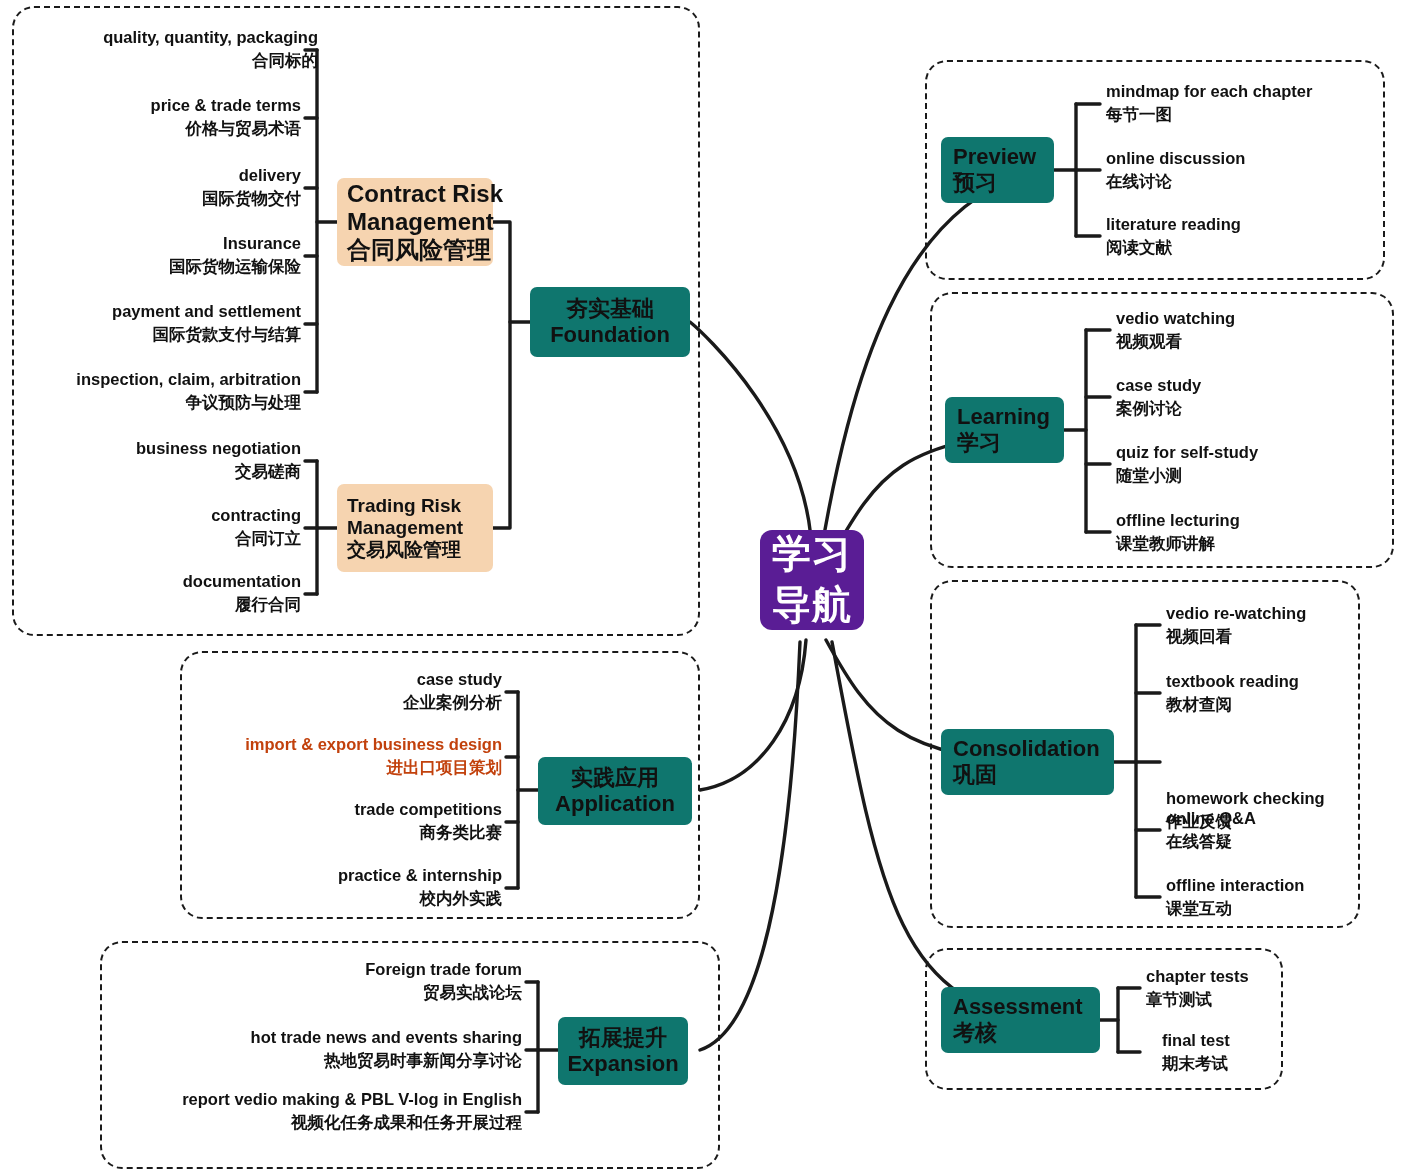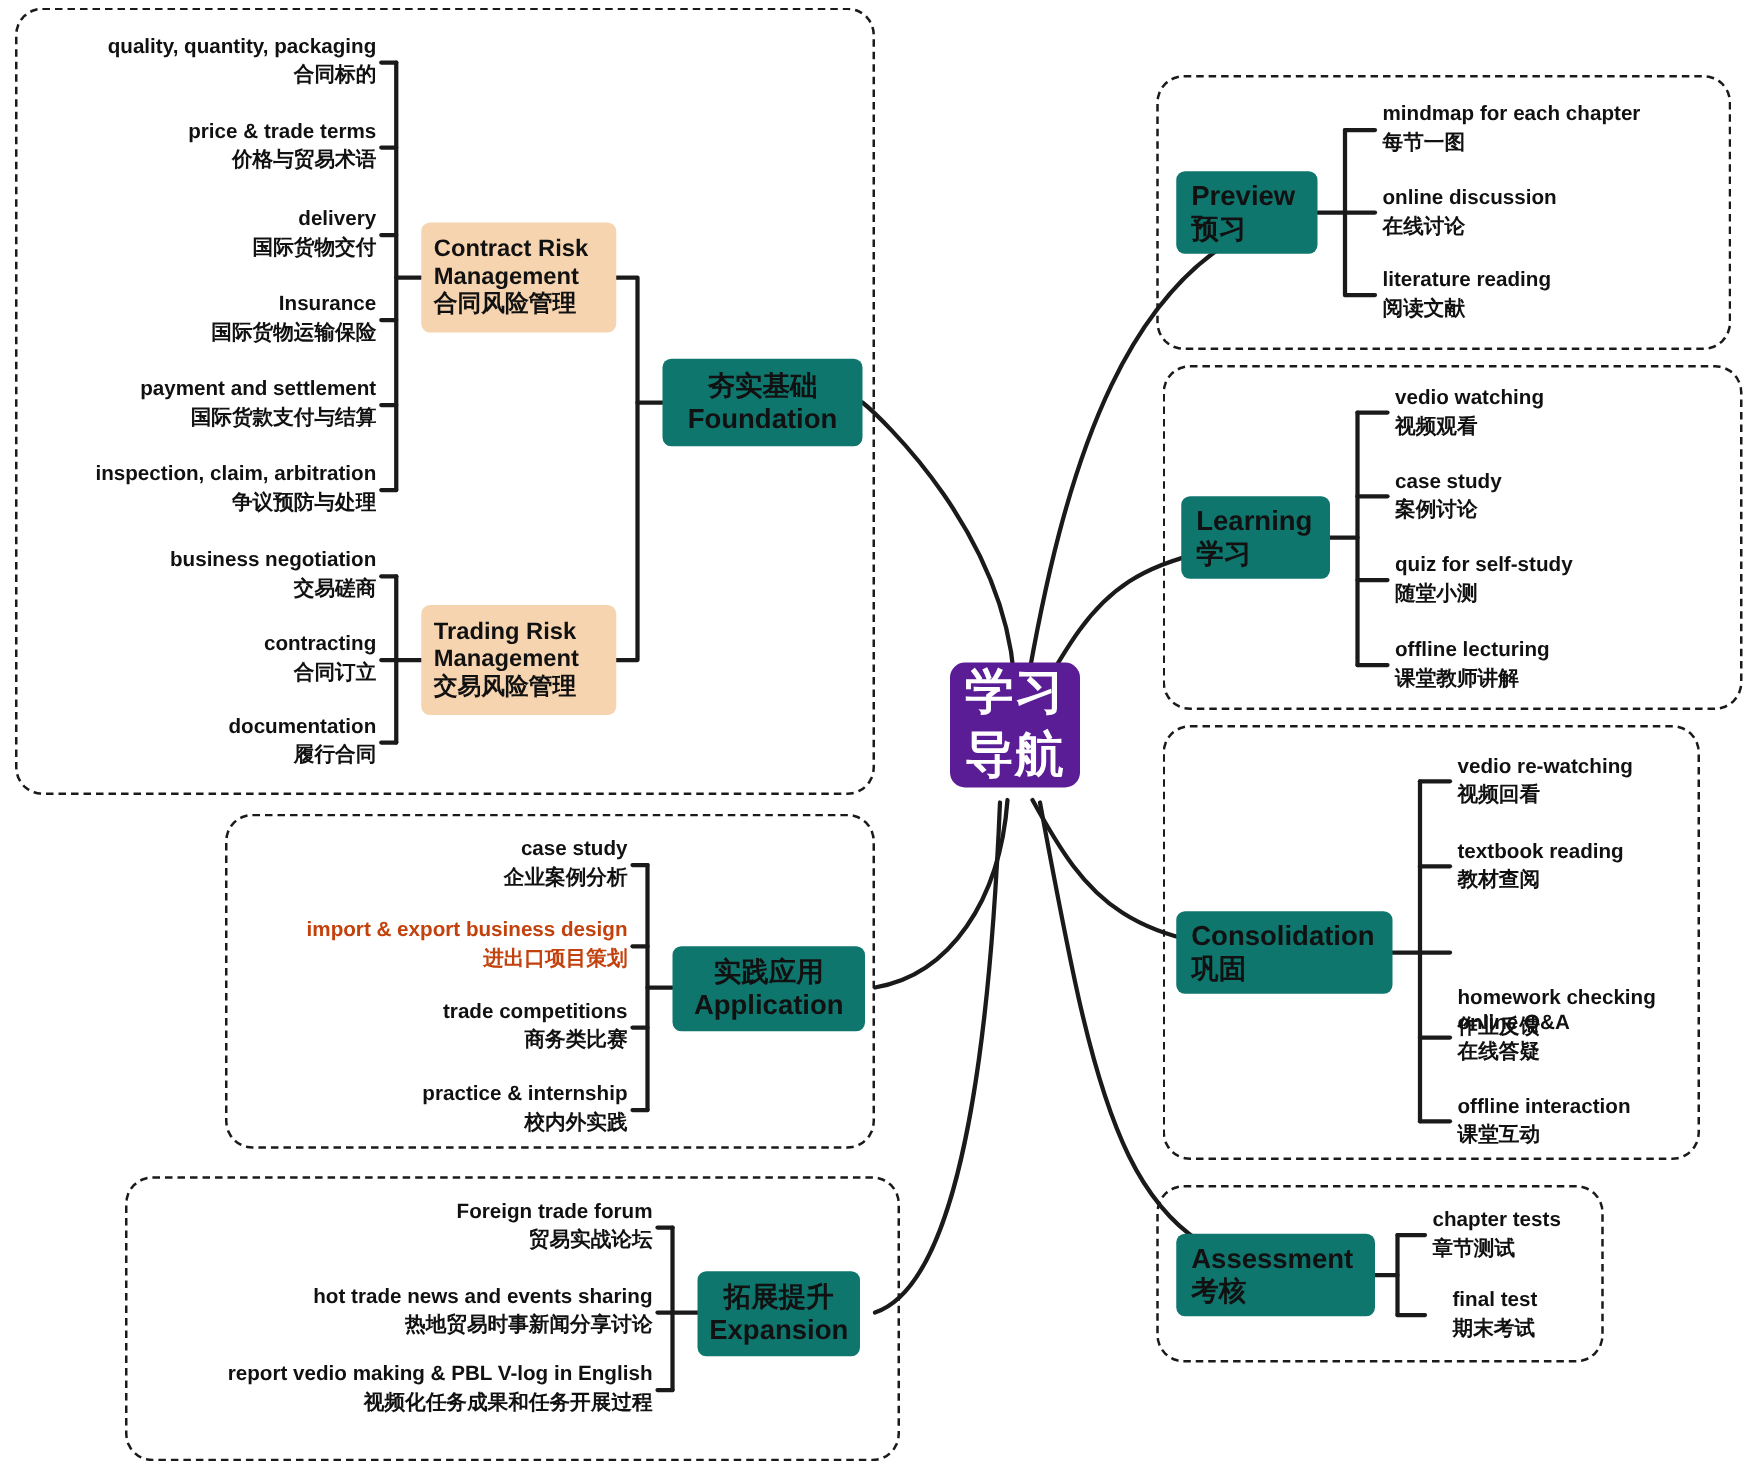--- a/index.html
+++ b/index.html
@@ -178,33 +178,33 @@
   <div class="node branch" style="left:941px;top:729px;width:173px;height:66px;font-size:22px;padding-left:12px;">
     <span class="ln">Consolidation</span>
     <span class="ln">巩固</span>
   </div>
 
   <div class="node branch" style="left:941px;top:987px;width:159px;height:66px;font-size:22px;padding-left:12px;">
     <span class="ln">Assessment</span>
     <span class="ln">考核</span>
   </div>
 
-  <div class="node sub" style="left:337px;top:178px;width:156px;height:88px;font-size:19px;padding-left:10px;">
+  <div class="node sub" style="left:337px;top:178px;width:156px;height:88px;font-size:24px;padding-left:10px;">
     <span class="ln">Contract Risk</span>
     <span class="ln">Management</span>
     <span class="ln">合同风险管理</span>
   </div>
 
   <div class="node sub" style="left:337px;top:484px;width:156px;height:88px;font-size:19px;padding-left:10px;">
     <span class="ln">Trading Risk</span>
     <span class="ln">Management</span>
     <span class="ln">交易风险管理</span>
   </div>
 
-  <div class="leaf right-al" style="left:1px;top:26px;width:300px;">
+  <div class="leaf right-al" style="left:18px;top:26px;width:300px;">
     <span class="en">quality, quantity, packaging</span>
     <span class="cn">合同标的</span>
   </div>
   <div class="leaf right-al" style="left:1px;top:94px;width:300px;">
     <span class="en">price &amp; trade terms</span>
     <span class="cn">价格与贸易术语</span>
   </div>
   <div class="leaf right-al" style="left:1px;top:164px;width:300px;">
     <span class="en">delivery</span>
     <span class="cn">国际货物交付</span>

